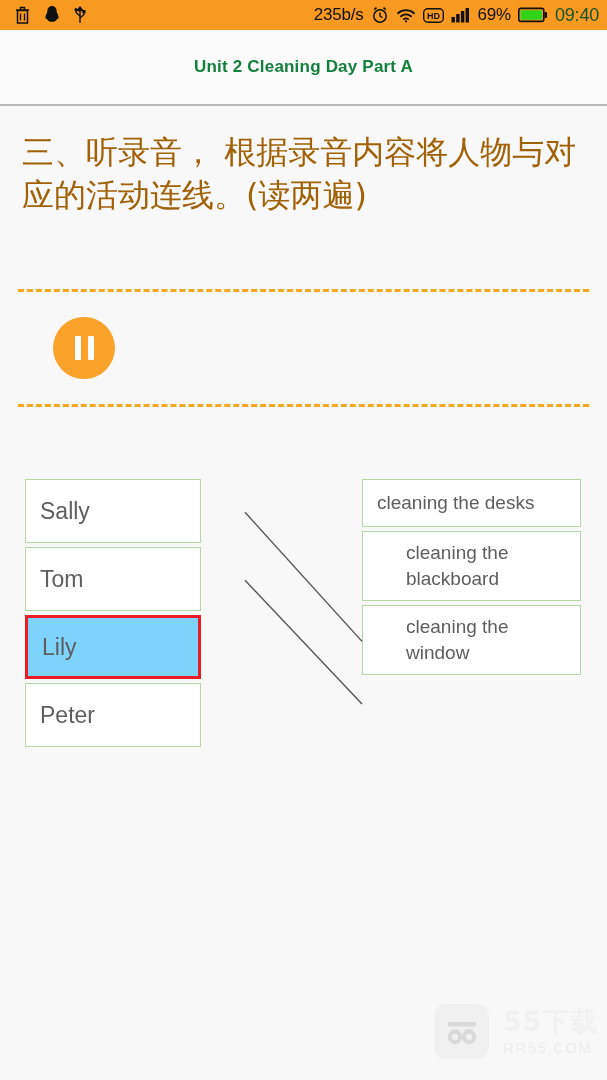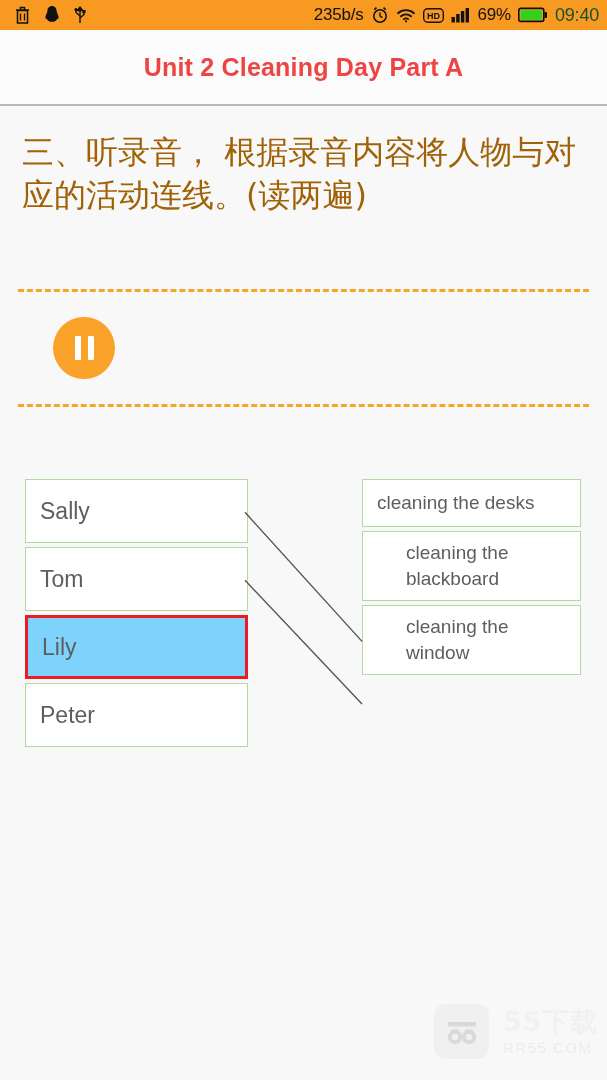--- a/index.html
+++ b/index.html
@@ -28,21 +28,21 @@
 
   
   .titlebar {
     position: absolute; top: 30px; left: 0;
     width: 607px; height: 76px;
     background: #fbfbfb;
     display: flex; align-items: center; justify-content: center;
     border-bottom: 2px solid #b9b9b9;
   }
   .title-text {
-    color: #ef4444; font-size: 25px; font-weight: bold;
+    color: #15803d; font-size: 17px; font-weight: bold;
     letter-spacing: 0.2px;
   }
 
   
   .question {
     position: absolute; top: 131px; left: 22px;
     width: 565px;
     font-size: 32px; line-height: 43px;
     color: #a16207;
     font-family: "DejaVu Sans", "Liberation Sans", sans-serif;
@@ -81,21 +81,21 @@
   .progress-label {
     position: absolute; inset: 0;
     display: flex; align-items: center; justify-content: center;
     font-size: 15px; color: #111; letter-spacing: 0.2px;
     font-family: "Liberation Sans", sans-serif;
   }
 
   
   .match-area { position: absolute; top: 479px; left: 0; width: 607px; height: 290px; }
   .col { position: absolute; }
-  .col-left { left: 25px; width: 223px; }
+  .col-left { left: 25px; width: 176px; }
   .col-right { left: 362px; width: 219px; }
   .opt {
     border: 1px solid #b4d9a0;
     background: #ffffff;
     color: #5e5e5e;
     display: flex; align-items: center;
     padding: 0 14px;
     font-size: 23px;
     margin-bottom: 4px;
   }

